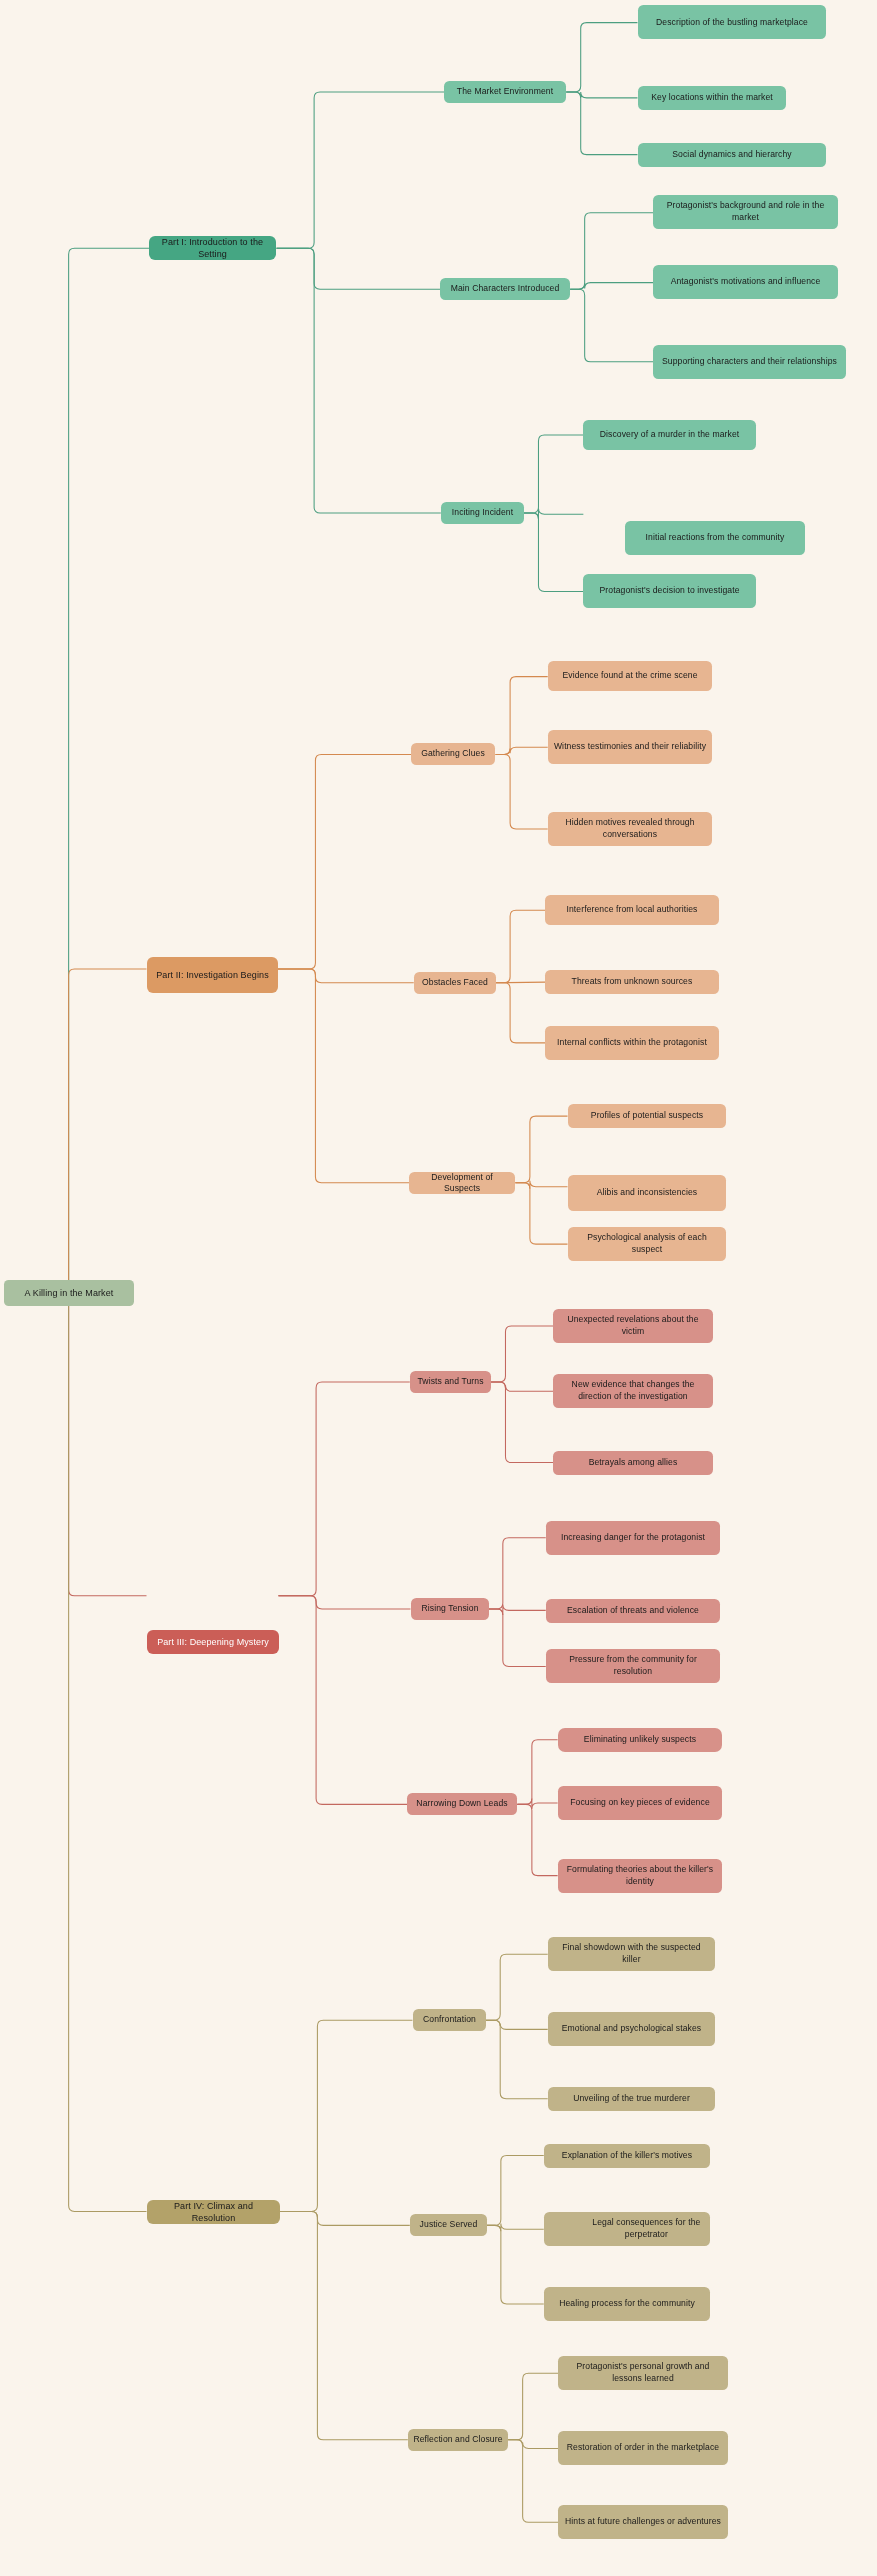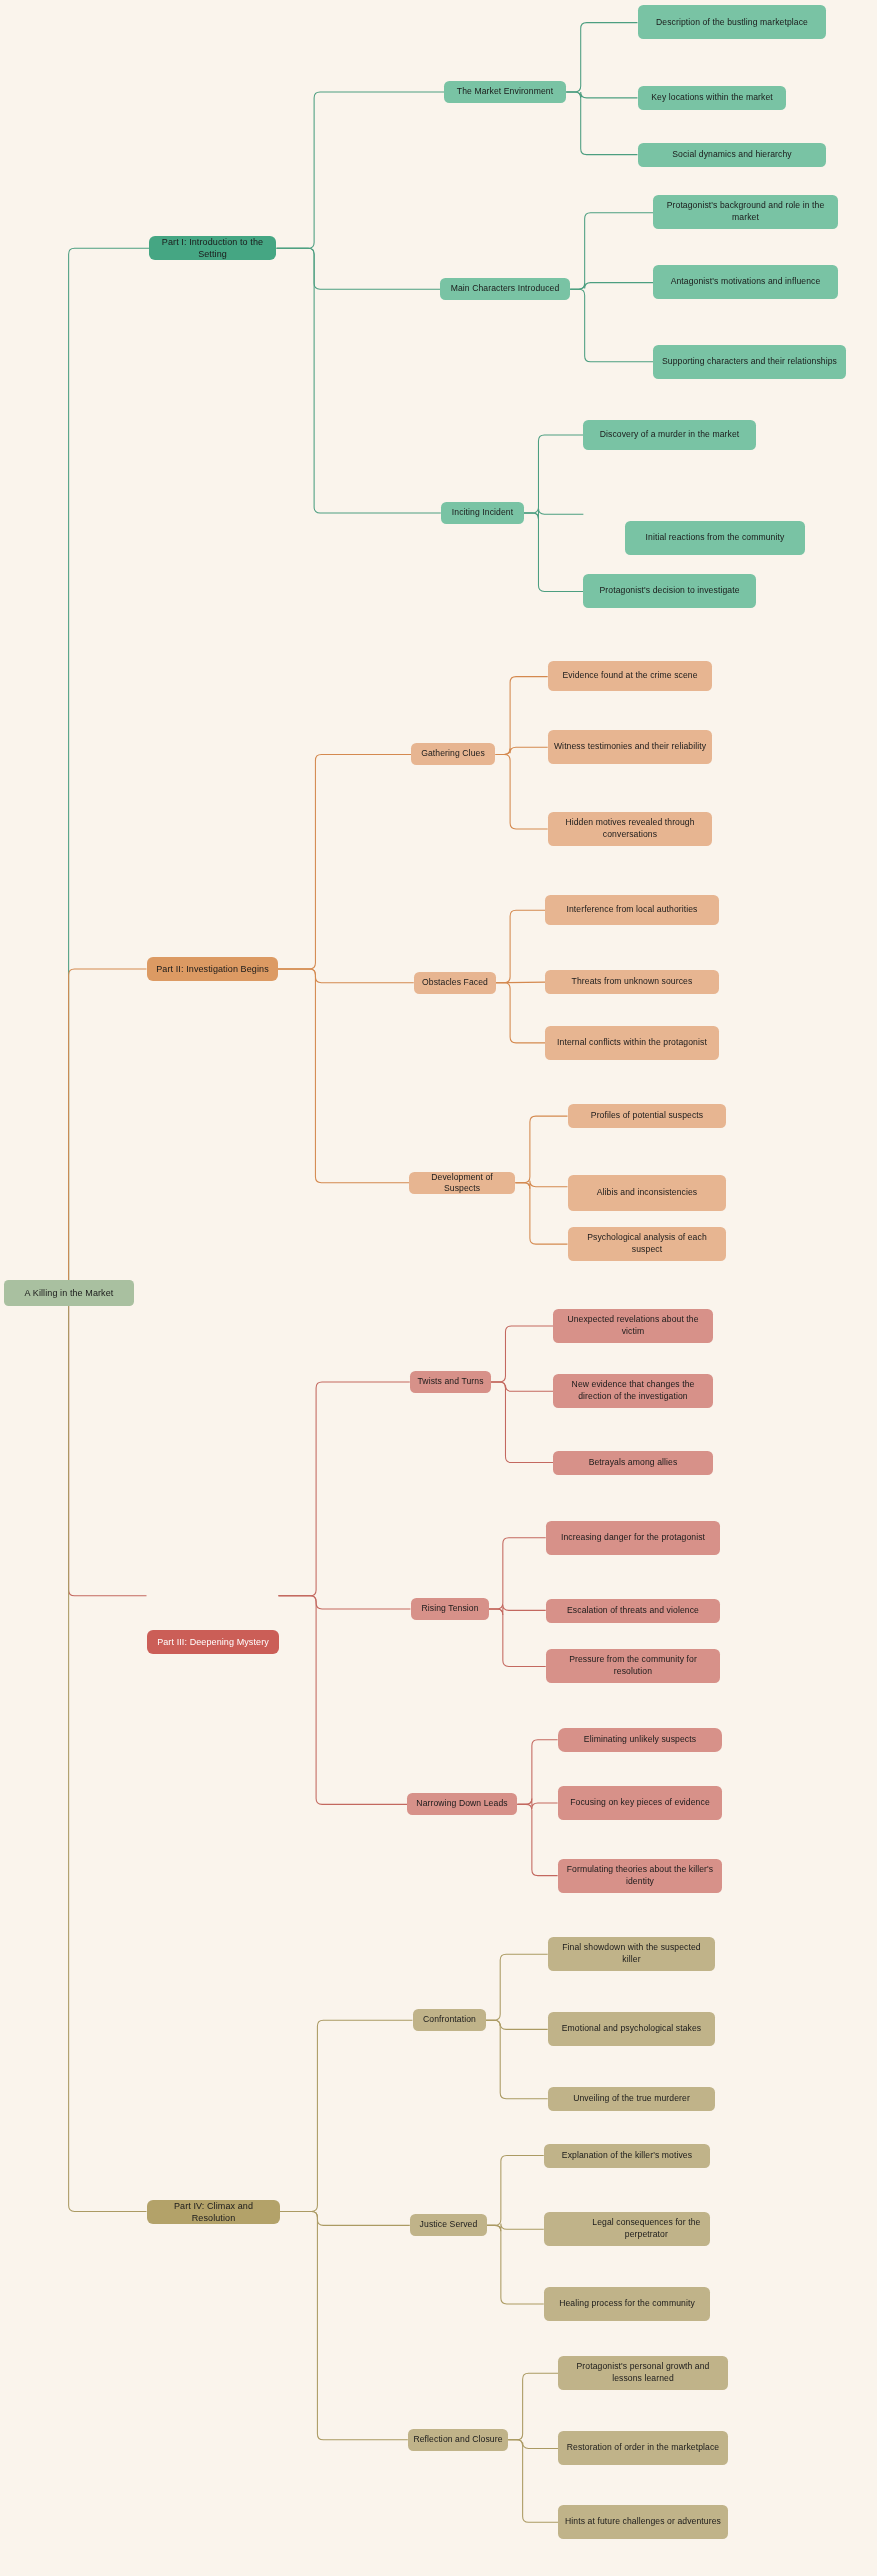--- a/index.html
+++ b/index.html
@@ -109,21 +109,21 @@
       <div class="node lvl3 g" style="left: 638px; top: 86px; width: 148px; height: 24px;">Key locations within the market</div>
       <div class="node lvl3 g" style="left: 638px; top: 143px; width: 188px; height: 24px;">Social dynamics and hierarchy</div>
       <div class="node lvl2 g" style="left: 440px; top: 278px; width: 130px; height: 22.4px;">Main Characters Introduced</div>
       <div class="node lvl3 g" style="left: 653px; top: 195px; width: 185px; height: 34px;">Protagonist's background and role in the market</div>
       <div class="node lvl3 g" style="left: 653px; top: 265px; width: 185px; height: 34px;">Antagonist's motivations and influence</div>
       <div class="node lvl3 g" style="left: 653px; top: 345px; width: 193px; height: 34px;">Supporting characters and their relationships</div>
       <div class="node lvl2 g" style="left: 441px; top: 502px; width: 83px; height: 22.4px;">Inciting Incident</div>
       <div class="node lvl3 g" style="left: 583px; top: 420px; width: 173px; height: 30px;">Discovery of a murder in the market</div>
       <div class="node lvl3 g" style="left: 583px; top: 521px; width: 180px; height: 34px; margin-left: 42px;">Initial reactions from the community</div>
       <div class="node lvl3 g" style="left: 583px; top: 574px; width: 173px; height: 34px;">Protagonist's decision to investigate</div>
-      <div class="node lvl1 o" style="left: 147px; top: 957px; width: 131px; height: 24px;">Part II: Investigation Begins</div>
+      <div class="node lvl1 o" style="left: 147px; top: 957px; width: 131px; height: 36px;">Part II: Investigation Begins</div>
       <div class="node lvl2 o" style="left: 411px; top: 743px; width: 84px; height: 22.4px;">Gathering Clues</div>
       <div class="node lvl3 o" style="left: 548px; top: 661px; width: 164px; height: 30px;">Evidence found at the crime scene</div>
       <div class="node lvl3 o" style="left: 548px; top: 730px; width: 164px; height: 34px;">Witness testimonies and their reliability</div>
       <div class="node lvl3 o" style="left: 548px; top: 812px; width: 164px; height: 34px;">Hidden motives revealed through conversations</div>
       <div class="node lvl2 o" style="left: 414px; top: 972px; width: 82px; height: 22.4px;">Obstacles Faced</div>
       <div class="node lvl3 o" style="left: 545px; top: 895px; width: 174px; height: 30px;">Interference from local authorities</div>
       <div class="node lvl3 o" style="left: 545px; top: 970px; width: 174px; height: 24px;">Threats from unknown sources</div>
       <div class="node lvl3 o" style="left: 545px; top: 1026px; width: 174px; height: 34px;">Internal conflicts within the protagonist</div>
       <div class="node lvl2 o" style="left: 409px; top: 1172px; width: 106px; height: 22.4px;">Development of Suspects</div>
       <div class="node lvl3 o" style="left: 568px; top: 1104px; width: 158px; height: 24px;">Profiles of potential suspects</div>

